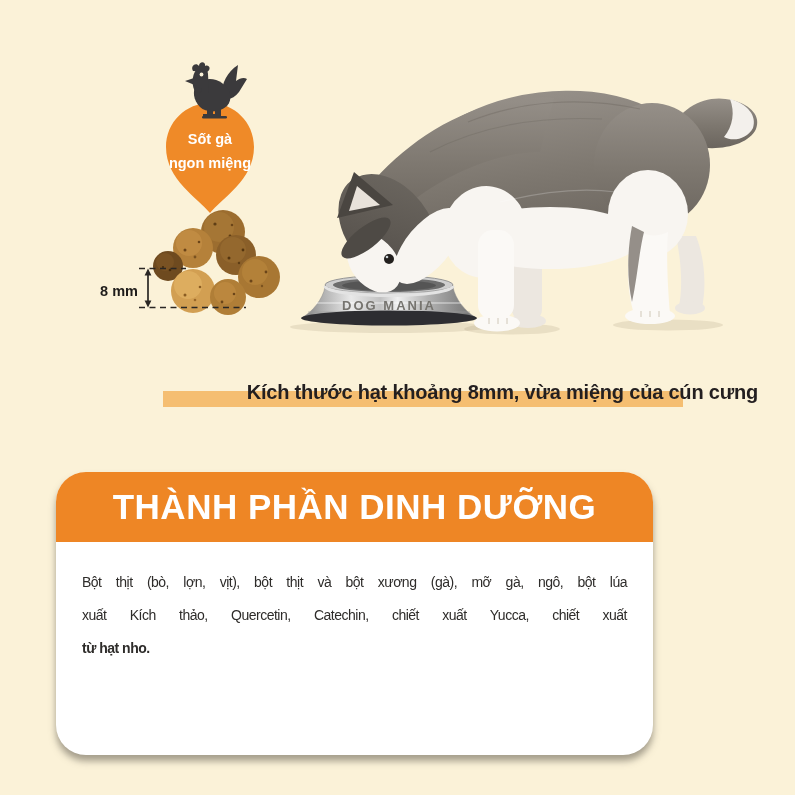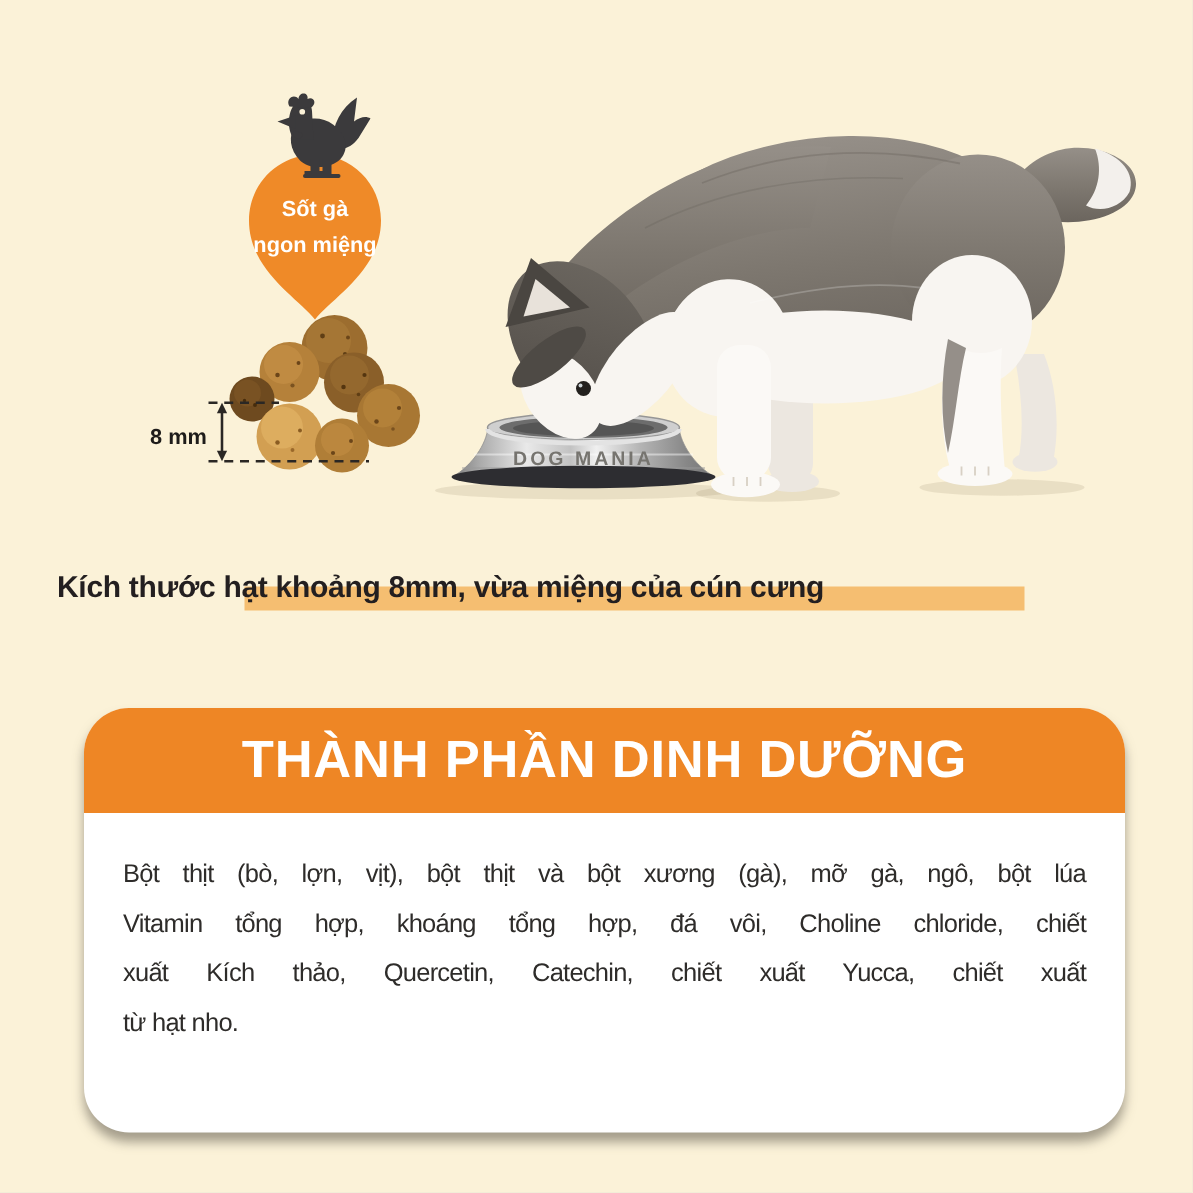--- a/index.html
+++ b/index.html
@@ -29,61 +29,62 @@
   
   .caption-band{
     position:absolute;
     left:163px;top:391px;
     width:520px;height:16px;
     background:var(--highlight-band);
   }
   .caption-text{
     position:absolute;
     left:38px;top:381px;width:720px;
-    text-align:left;
+    text-align:right;
     font-size:20px;font-weight:bold;
     letter-spacing:-0.2px;
     color:var(--text-dark);
   }
 
   
   .card{
     position:absolute;
     left:56px;top:472px;
-    width:694px;height:283px;
+    width:597px;height:283px;
     background:var(--card-white);
     border-radius:30px;
     box-shadow:0 6px 7px rgba(93,88,76,0.55);
     overflow:hidden;
   }
   .card-header{
     height:70px;
     background:var(--accent-orange);
     display:flex;align-items:center;justify-content:center;
   }
   .card-title{
     color:#ffffff;
     font-size:35px;font-weight:bold;
     letter-spacing:0.5px;
   }
   .card-body{
     padding:24px 26px 0 26px;
     color:#2e2c2a;
   }
   .ing-line{
-    font-size:17px;
+    font-size:14px;
     letter-spacing:-0.5px;
     line-height:33px;
     text-align:justify;
     text-align-last:justify;
     white-space:nowrap;
   }
   .ing-line:last-child{
     text-align-last:left;
     white-space:normal;
+    font-weight:bold;
   }
 </style>
 </head>
 <body>
 
 <div class="stage">
 
   <svg class="scene-svg" viewBox="0 0 795 462">
     <defs>
       <linearGradient id="coat" x1="0" y1="0" x2="0" y2="1">
@@ -255,19 +256,18 @@
 
   <div class="caption-band"></div>
   <div class="caption-text">Kích thước hạt khoảng 8mm, vừa miệng của cún cưng</div>
 
   <div class="card">
     <div class="card-header">
       <div class="card-title">THÀNH PHẦN DINH DƯỠNG</div>
     </div>
     <div class="card-body">
       <div class="ing-line">Bột thịt (bò, lợn, vịt), bột thịt và bột xương (gà), mỡ gà, ngô, bột lúa</div>
-      <div class="ing-line">Vitamin tổng hợp, khoáng tổng hợp, đá vôi, Choline chloride, chiết</div>
       <div class="ing-line">xuất Kích thảo, Quercetin, Catechin, chiết xuất Yucca, chiết xuất</div>
       <div class="ing-line">từ hạt nho.</div>
     </div>
   </div>
 
 </div>
 
 </body></html>

